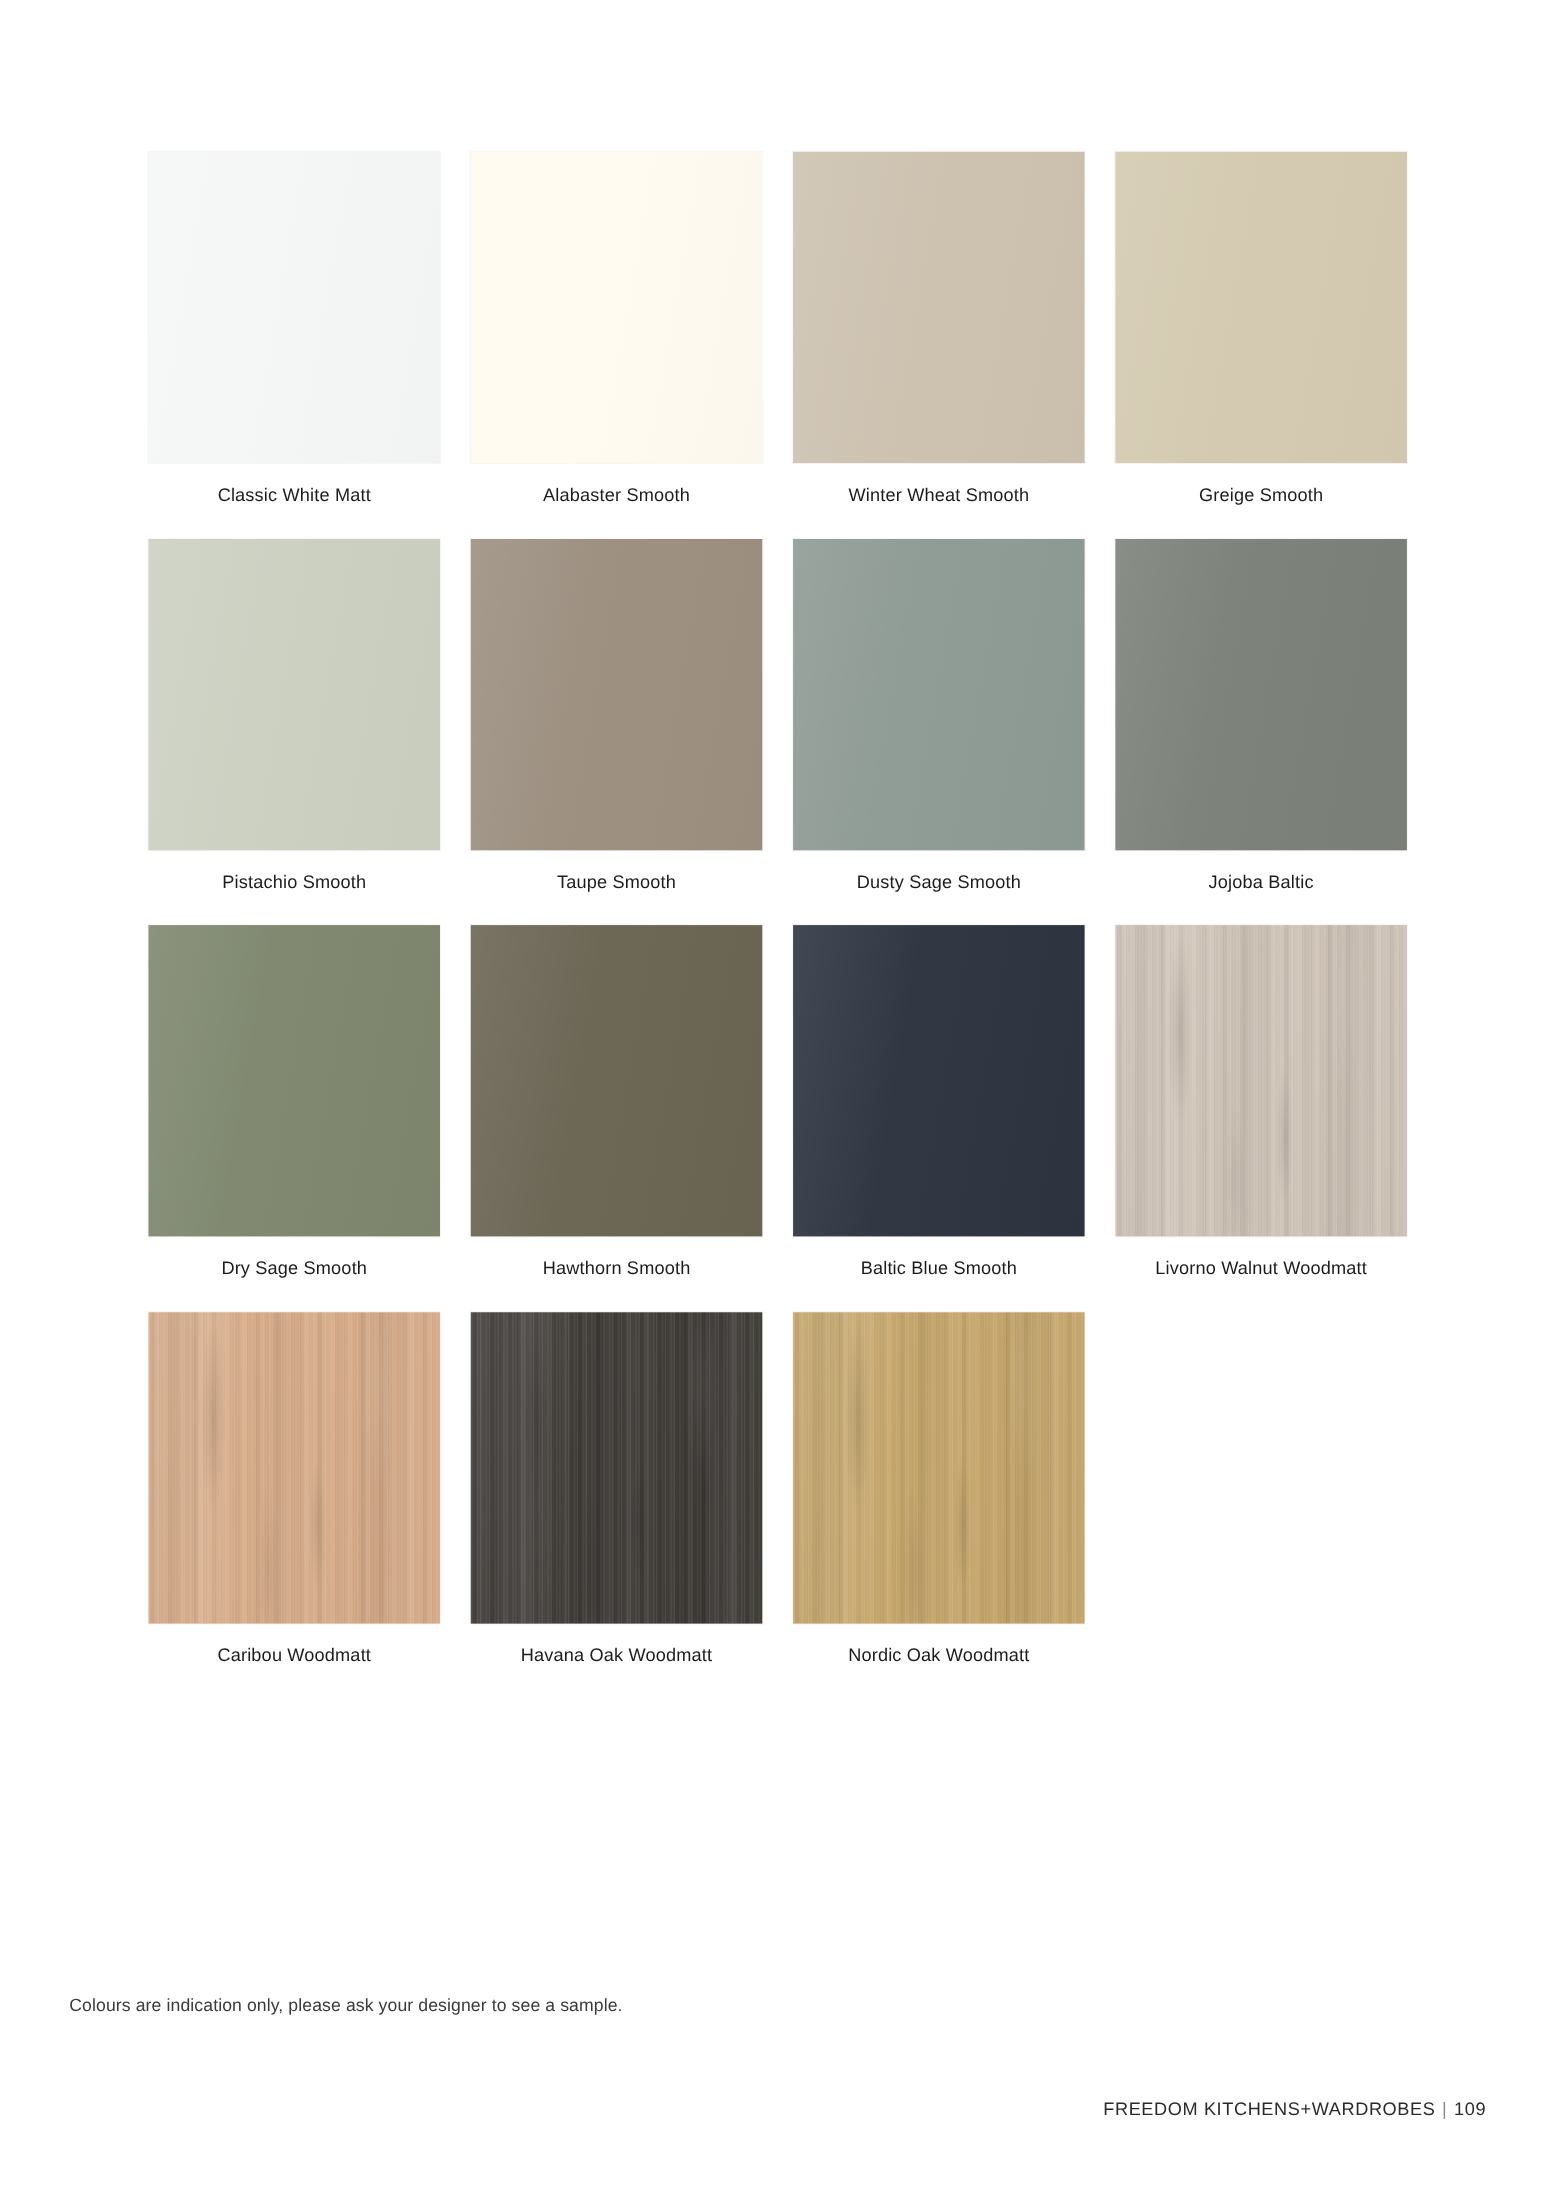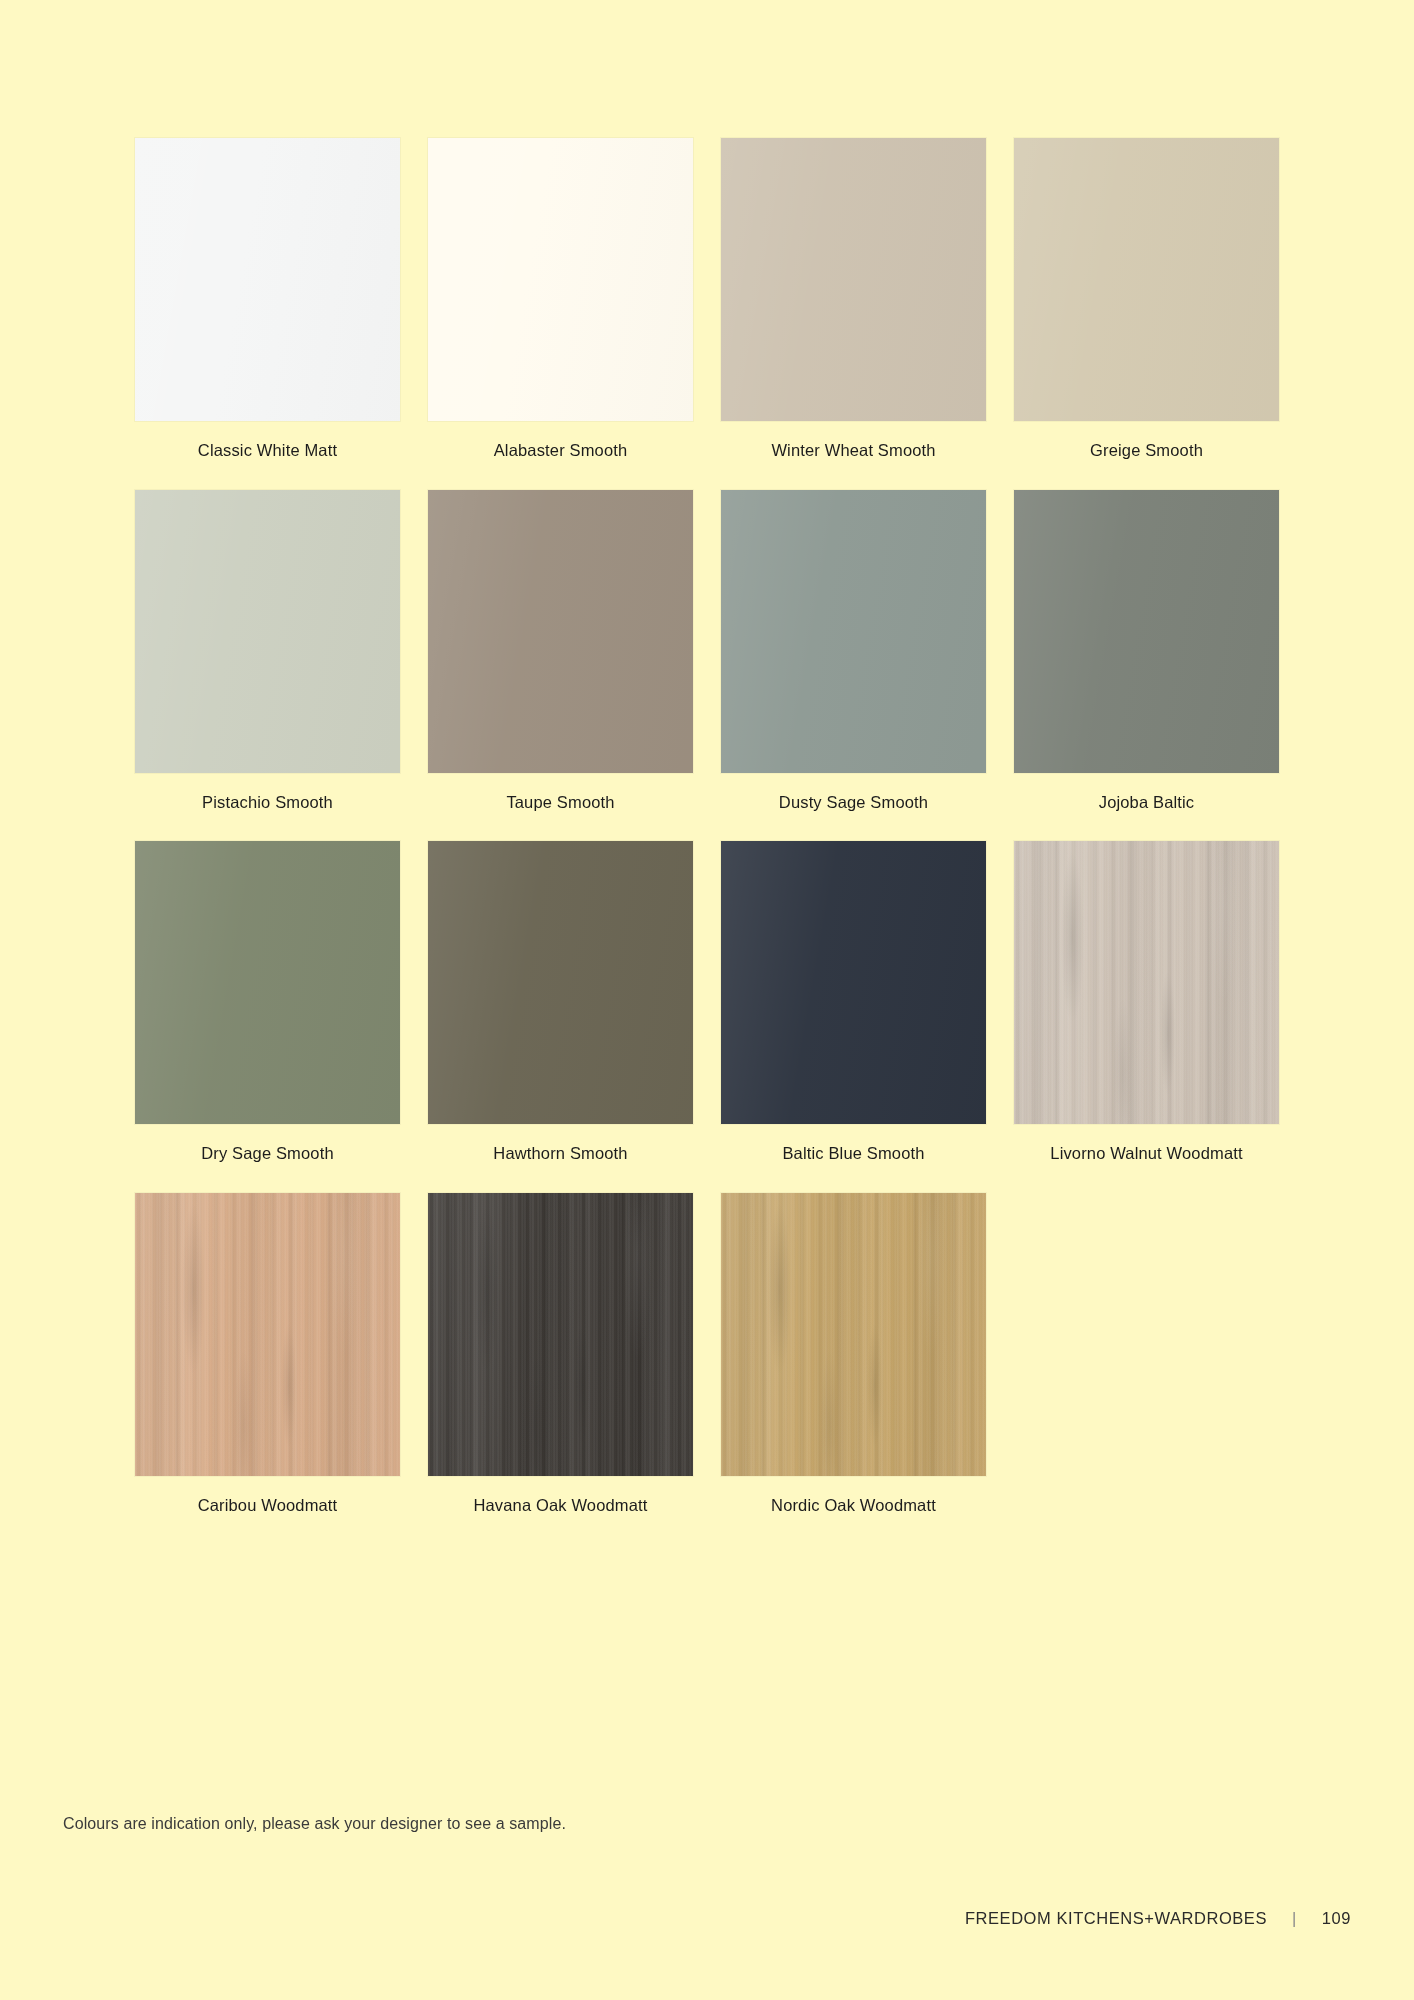--- a/index.html
+++ b/index.html
@@ -13,21 +13,21 @@
   body {
     background: #e8e9ea;
     font-family: "Liberation Sans", sans-serif;
     -webkit-font-smoothing: antialiased;
   }
 
   .page {
     position: relative;
     width: 1414px;
     height: 2000px;
-    background: #fef9c3;
+    background: #ffffff;
     overflow: hidden;
   }
 
   
   .swatch-grid {
     position: absolute;
     left: 135px;
     top: 138px;
     width: 1145px;
     display: grid;
@@ -137,21 +137,21 @@
   .footer-brand {
     position: absolute;
     right: 63px;
     top: 1910px;
     font-size: 16.5px;
     line-height: 1;
     color: #2a2a2a;
     letter-spacing: 0.55px;
     display: flex;
     align-items: center;
-    gap: 25px;
+    gap: 6px;
   }
   .footer-brand .divider {
     color: #8a8a8a;
     font-weight: 300;
   }
 </style>
 </head>
 <body>
 
 <div class="page">

